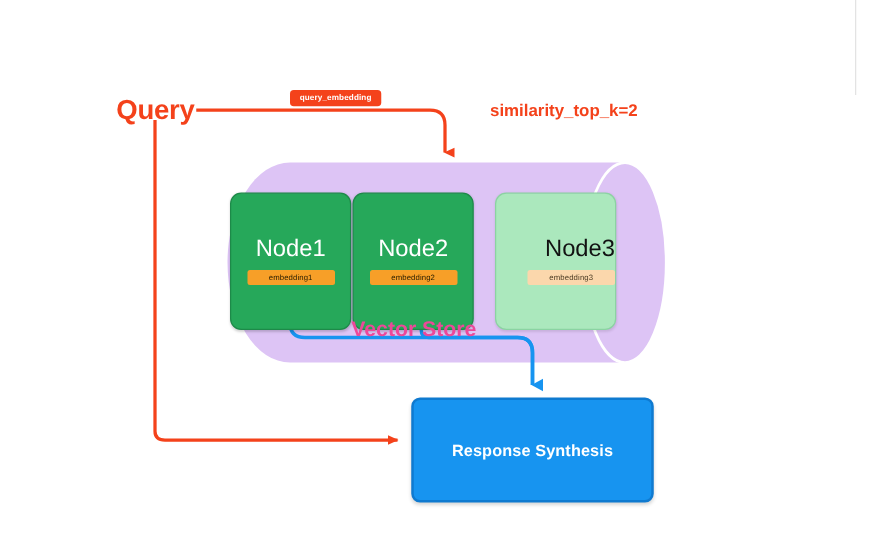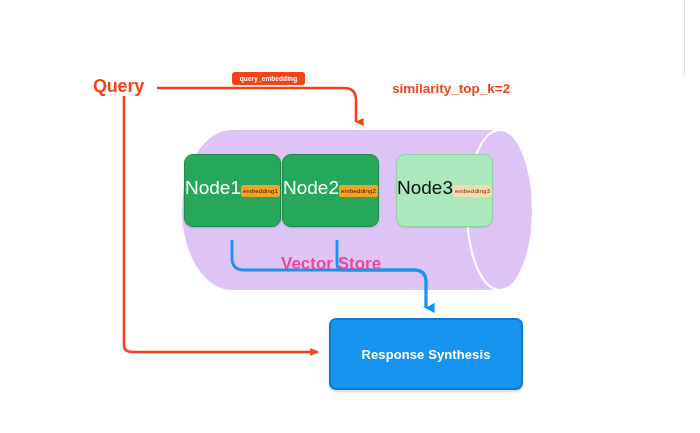--- a/index.html
+++ b/index.html
@@ -26,21 +26,21 @@
   }
   .ov {
     position: absolute;
     box-sizing: border-box;
   }
 
   
   .query-label {
     left: 93px;
     top: 77px;
-    font-size: 18px;
+    font-size: 22px;
     font-weight: bold;
     color: #f4421b;
     letter-spacing: -0.2px;
     line-height: 1;
   }
 
   
   .simk-label {
     left: 392px;
     top: 82px;
@@ -63,40 +63,41 @@
     font-weight: bold;
     display: flex;
     align-items: center;
     justify-content: center;
     letter-spacing: 0.1px;
   }
 
   
   .node {
     width: 97px;
-    height: 73px;
+    height: 110px;
     border-radius: 9px;
     display: flex;
+    flex-direction: column;
     align-items: center;
     justify-content: center;
     top: 154px;
   }
   .node-dark {
     background: #26a85a;
     border: 1.5px solid #1d8a49;
     box-shadow: 0 1px 2px rgba(0,0,0,0.18);
   }
   .node-light {
     background: #abe8bd;
     border: 1.5px solid #8bd3a2;
     box-shadow: 0 1px 2px rgba(0,0,0,0.10);
   }
   .node-1 { left: 184px; }
   .node-2 { left: 282px; }
-  .node-3 { left: 396px; }
+  .node-3 { left: 396px; align-items: flex-end; }
 
   .node-title {
     font-size: 19px;
     font-weight: normal;
     line-height: 1;
     margin-bottom: 7px;
   }
   .node-dark .node-title { color: #ffffff; }
   .node-light .node-title { color: #121212; }
 
@@ -127,21 +128,21 @@
     font-weight: bold;
     color: #ec4899;
     line-height: 1;
   }
 
   
   .rs-box {
     left: 329px;
     top: 318px;
     width: 194px;
-    height: 72px;
+    height: 84px;
     background: #1794f0;
     border: 2px solid #0f7ad0;
     border-radius: 7px;
     display: flex;
     align-items: center;
     justify-content: center;
     box-shadow: 0 2px 3px rgba(0,0,0,0.16);
   }
   .rs-text {
     color: #ffffff;

